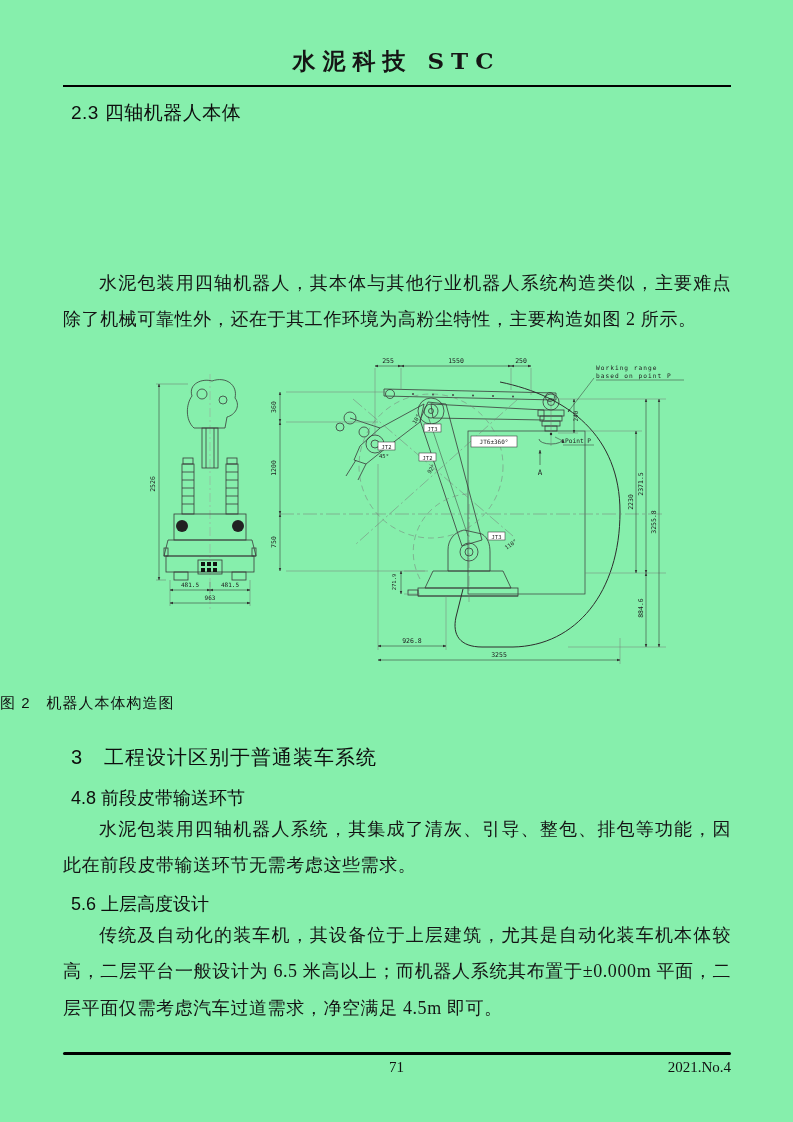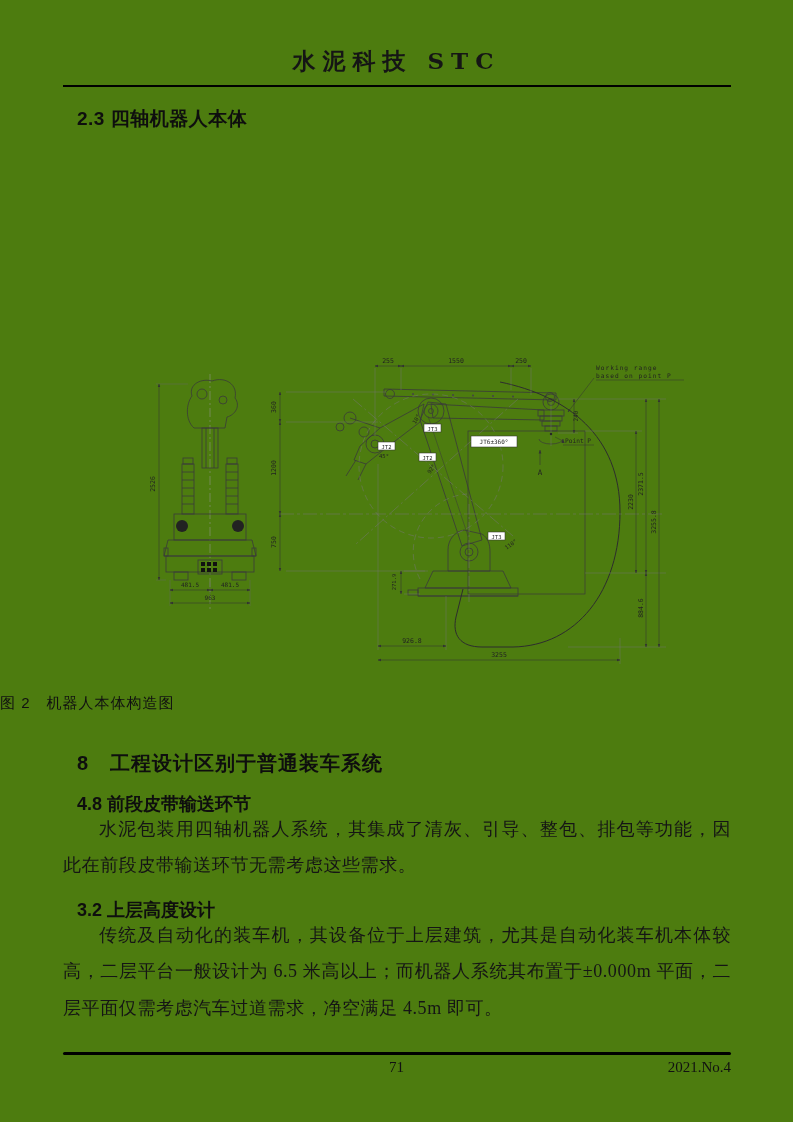--- a/index.html
+++ b/index.html
@@ -1,29 +1,29 @@
 <!DOCTYPE html>
 <html><head>
 <meta charset="utf-8">
 <style>
   html,body{margin:0;padding:0;background:#e8e8e8;}
   .page{
     position:relative; width:793px; height:1122px; margin:0 auto;
-    background:#4d7c0f; overflow:hidden;
+    background:#86efac; overflow:hidden;
     font-family:"Liberation Serif","DejaVu Serif",serif; color:#151515;
   }
   .header-title{
     position:absolute; top:46px; left:0; width:100%;
     text-align:center; font-size:23px; font-weight:600; letter-spacing:7px;
     font-family:"DejaVu Serif","Liberation Serif",serif;
   }
   .header-rule{position:absolute; top:85px; left:63px; width:668px; height:2px; background:#000;}
   .h-sec{
-    position:absolute; left:63px; margin:14px;
-    font-family:"Liberation Sans","DejaVu Sans",sans-serif; font-weight:bold; color:#0e0e0e;
+    position:absolute; left:63px; margin:8px;
+    font-family:"Liberation Sans","DejaVu Sans",sans-serif; font-weight:normal; color:#0e0e0e;
   }
   .h-23{top:92px; font-size:19px; letter-spacing:0.5px;}
   .h-3{top:736px; font-size:20px; letter-spacing:1px;}
   .h-31{top:778px; font-size:18px;}
   .h-32{top:884px; font-size:18px;}
   .para{
     position:absolute; left:63px; width:668px; margin:0;
     font-size:18px; line-height:36.4px; letter-spacing:0.6px;
     text-align:justify; text-indent:2em;
   }
@@ -48,20 +48,21 @@
 </style>
 </head>
 <body>
 
 <div class="page">
 
   <div class="header-title">水泥科技 STC</div>
   <div class="header-rule"></div>
 
   <h2 class="h-sec h-23">2.3 四轴机器人本体</h2>
+  <p class="para p2">水泥包装用四轴机器人，其本体与其他行业机器人系统构造类似，主要难点除了机械可靠性外，还在于其工作环境为高粉尘特性，主要构造如图 2 所示。</p>
 
   <div class="figure-wrap">
     <svg width="626" height="336" viewBox="0 0 626 336" xmlns="http://www.w3.org/2000/svg">
       <defs>
         <marker id="arw" viewBox="0 0 10 10" refX="9" refY="5" markerWidth="6.5" markerHeight="6.5" orient="auto-start-reverse">
           <path d="M0,1.5 L10,5 L0,8.5 z" fill="#333"></path>
         </marker>
       </defs>
 
       <g stroke="#3a3a3a" stroke-width="0.8" fill="none">
@@ -249,23 +250,23 @@
         <text x="468" y="16" font-size="6.2" text-anchor="start" letter-spacing="1">Working range</text>
         <text x="468" y="24" font-size="6.2" text-anchor="start" letter-spacing="1">based on point P</text>
         <text x="437" y="89" font-size="6.2" text-anchor="start">Point P</text>
         <text x="412" y="121" font-size="7.5">A</text>
       </g>
     </svg>
   </div>
 
   <div class="caption">图 2　机器人本体构造图</div>
 
-  <h2 class="h-sec h-3">8　工程设计区别于普通装车系统</h2>
+  <h2 class="h-sec h-3">3　工程设计区别于普通装车系统</h2>
   <h3 class="h-sec h-31">4.8 前段皮带输送环节</h3>
   <p class="para p3">水泥包装用四轴机器人系统，其集成了清灰、引导、整包、排包等功能，因此在前段皮带输送环节无需考虑这些需求。</p>
-  <h3 class="h-sec h-32">3.2 上层高度设计</h3>
+  <h3 class="h-sec h-32">5.6 上层高度设计</h3>
   <p class="para p4">传统及自动化的装车机，其设备位于上层建筑，尤其是自动化装车机本体较高，二层平台一般设计为 6.5 米高以上；而机器人系统其布置于±0.000m 平面，二层平面仅需考虑汽车过道需求，净空满足 4.5m 即可。</p>
 
   <div class="footer-rule"></div>
   <div class="footer-page">71</div>
   <div class="footer-issue">2021.No.4</div>
 
 </div>
 
 </body></html>

